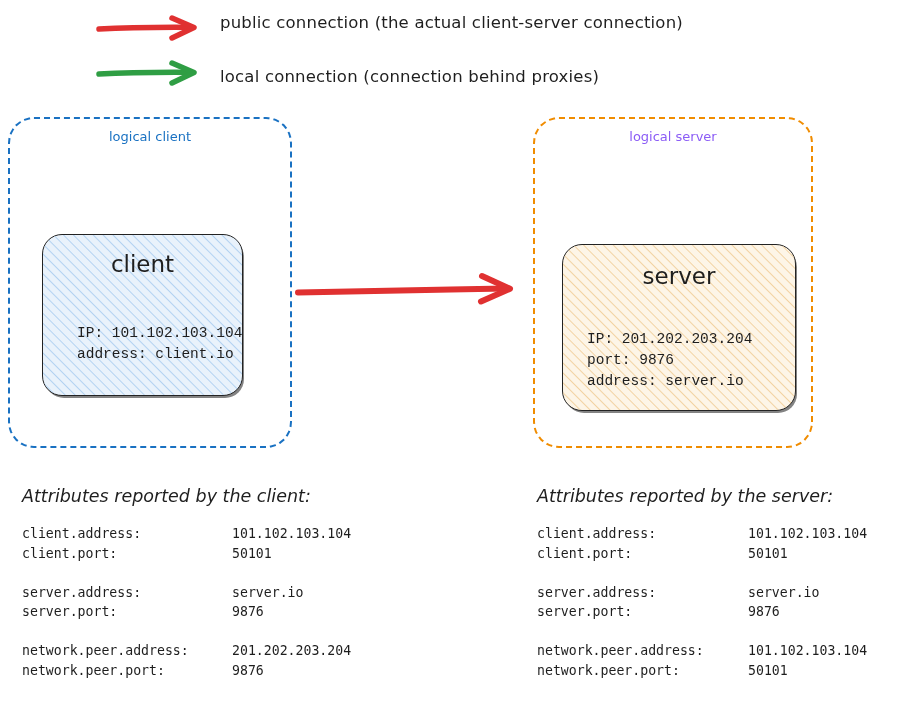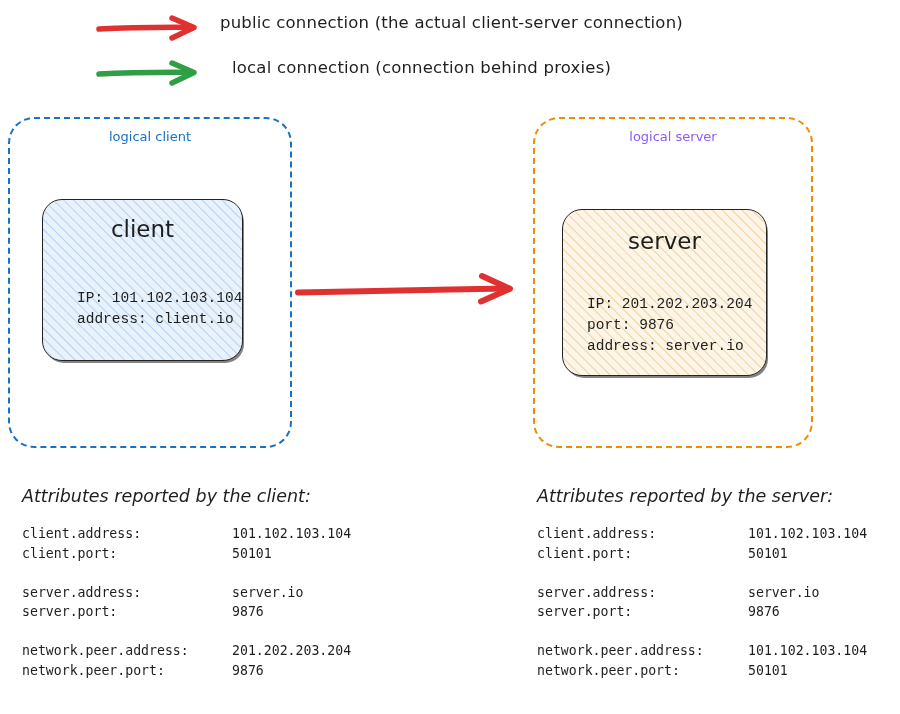--- a/index.html
+++ b/index.html
@@ -53,20 +53,21 @@
   }
 
   
   .node {
     position: absolute;
     box-sizing: border-box;
     border: 1.6px solid #232323;
     border-radius: 20px;
     box-shadow: 2px 3px 0 -1px rgba(30,30,30,0.55);
     overflow: hidden;
+    margin-top: 35px;
   }
   .node-title {
     position: absolute;
     left: 0;
     width: 100%;
     text-align: center;
     font-family: "DejaVu Sans", sans-serif;
     font-size: 23px;
     color: #1e1e1e;
     white-space: nowrap;
@@ -129,21 +130,21 @@
       </g>
     </svg>
     <div class="legend-label" style="left:220px;top:13px;">public connection (the actual client-server connection)</div>
 
     <svg class="abs" style="left:95px;top:59px;" width="115" height="28" viewBox="0 0 115 28">
       <g stroke="#2f9e44" fill="none" stroke-width="5.5" stroke-linecap="round" stroke-linejoin="round">
         <path d="M4 15 C 30 13.6, 62 13.2, 96 13.4"></path>
         <path d="M77 4 L 99 13.6 L 77 24"></path>
       </g>
     </svg>
-    <div class="legend-label" style="left:220px;top:58px;margin-left:12px;">local connection (connection behind proxies)</div>
+    <div class="legend-label" style="left:220px;top:67px;">local connection (connection behind proxies)</div>
   </div>
 
   <div class="logical-box" style="left:8px;top:117px;width:284px;height:331px;border-color:#1971c2;"></div>
   <div class="logical-label" style="left:8px;top:129px;width:284px;color:#1971c2;">logical client</div>
 
   <div class="node" style="left:42px;top:199px;width:201px;height:162px;background:#e9f2fb;">
     <svg style="position:absolute;left:0;top:0;width:100%;height:100%;">
       <defs>
         <pattern id="hatchBlue" width="7" height="7" patternTransform="rotate(-45)" patternUnits="userSpaceOnUse">
           <line x1="0" y1="0" x2="0" y2="7" stroke="#a9cdf0" stroke-width="1.7"></line>
@@ -154,21 +155,21 @@
     <div class="node-title" style="top:16px;">client</div>
     <div class="node-lines" style="left:34px;top:88px;">
       <span class="node-line">IP: 101.102.103.104</span>
       <span class="node-line">address: client.io</span>
     </div>
   </div>
 
   <div class="logical-box" style="left:533px;top:117px;width:280px;height:331px;border-color:#f08c00;"></div>
   <div class="logical-label" style="left:533px;top:129px;width:280px;color:#8b5cf6;">logical server</div>
 
-  <div class="node" style="left:562px;top:209px;width:205px;height:167px;background:#fdf5e7;">
+  <div class="node" style="left:562px;top:209px;width:234px;height:167px;background:#fdf5e7;">
     <svg style="position:absolute;left:0;top:0;width:100%;height:100%;">
       <defs>
         <pattern id="hatchOrange" width="7" height="7" patternTransform="rotate(-45)" patternUnits="userSpaceOnUse">
           <line x1="0" y1="0" x2="0" y2="7" stroke="#f0cd96" stroke-width="1.7"></line>
         </pattern>
       </defs>
       <rect x="0" y="0" width="100%" height="100%" fill="url(#hatchOrange)"></rect>
     </svg>
     <div class="node-title" style="top:18px;">server</div>
     <div class="node-lines" style="left:24px;top:84px;">

